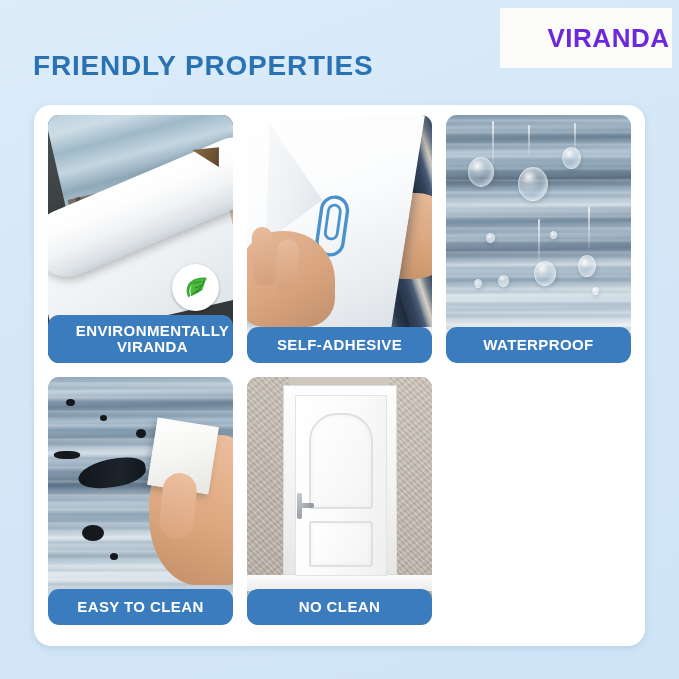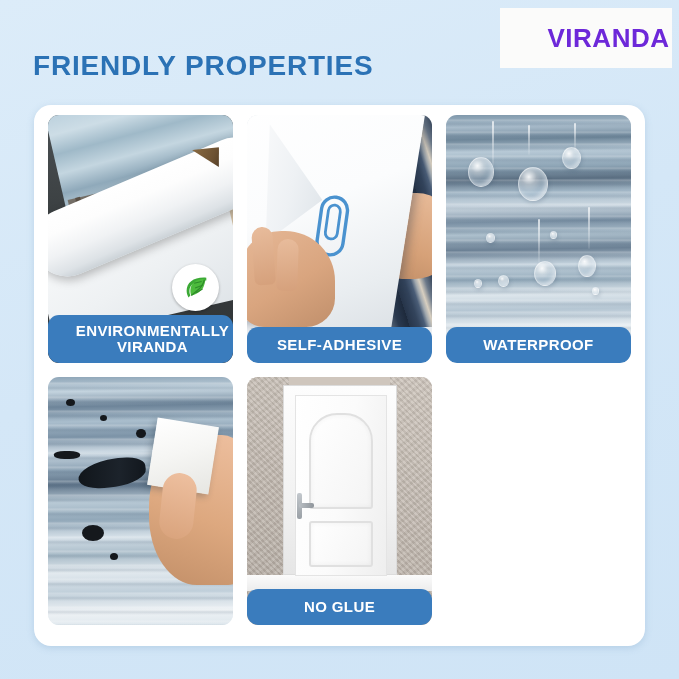--- a/index.html
+++ b/index.html
@@ -538,20 +538,21 @@
         <div class="mark" style="left:52px; top:38px; width:7px; height:6px;"></div>
         <div class="mark" style="left:88px; top:52px; width:10px; height:9px;"></div>
         <div class="mark-smear"></div>
         <div class="mark" style="left:34px; top:148px; width:22px; height:16px;"></div>
         <div class="mark" style="left:62px; top:176px; width:8px; height:7px;"></div>
         <div class="mark" style="left:6px; top:74px; width:26px; height:8px; border-radius:40%;"></div>
         <div class="clean-hand"></div>
         <div class="wipe-cloth"></div>
         <div class="clean-thumb"></div>
       </div>
+      <div class="card-label">EASY TO CLEAN</div>
     </div>
 
     <div class="card">
       <div class="card-media">
         <div class="door-bg"></div>
         <div class="door-wall-l">
             <div class="wall-tex"></div>
           </div>
         <div class="door-wall-r">
             <div class="wall-tex"></div>
@@ -559,17 +560,17 @@
         <div class="baseboard"></div>
         <div class="door-frame">
           <div class="door-leaf">
             <div class="door-panel-top"></div>
             <div class="door-panel-bot"></div>
             <div class="door-plate"></div>
             <div class="door-handle"></div>
           </div>
         </div>
       </div>
-      <div class="card-label">NO GLUE</div>
+      <div class="card-label">NO CLEAN</div>
     </div>
 
   </div>
 </div>
 
 </body></html>

